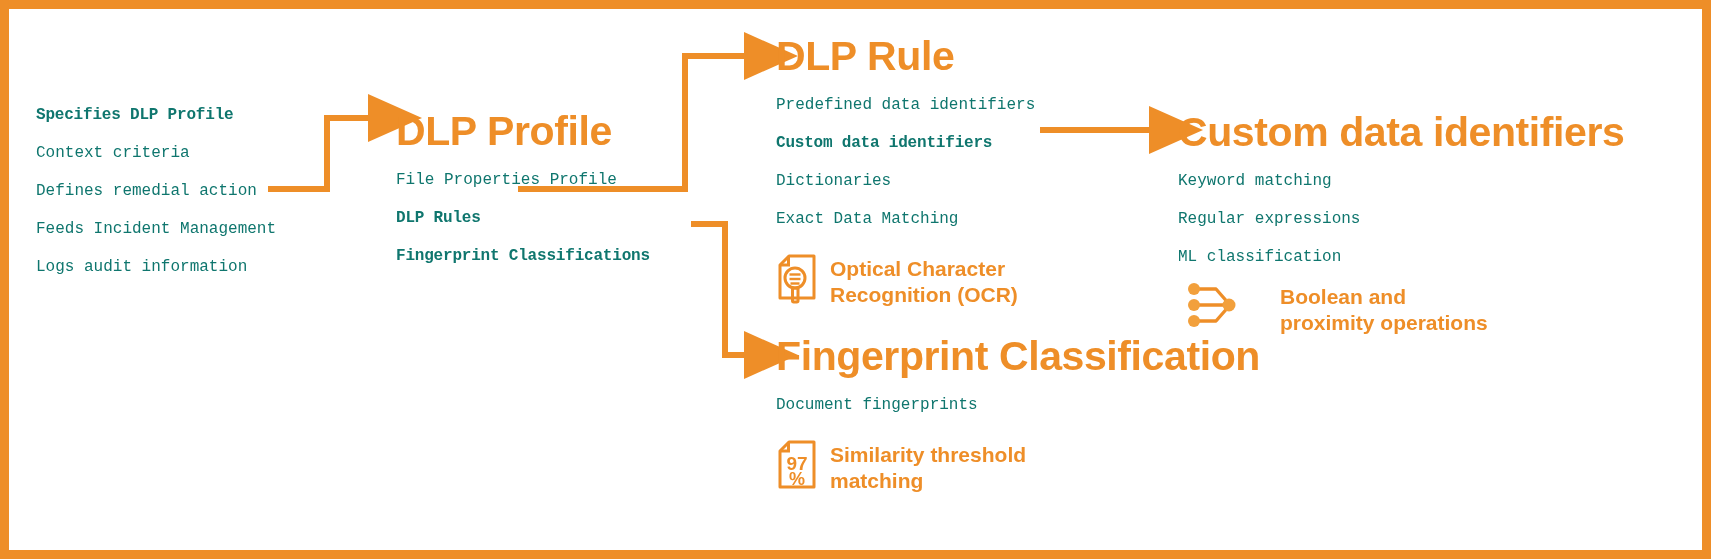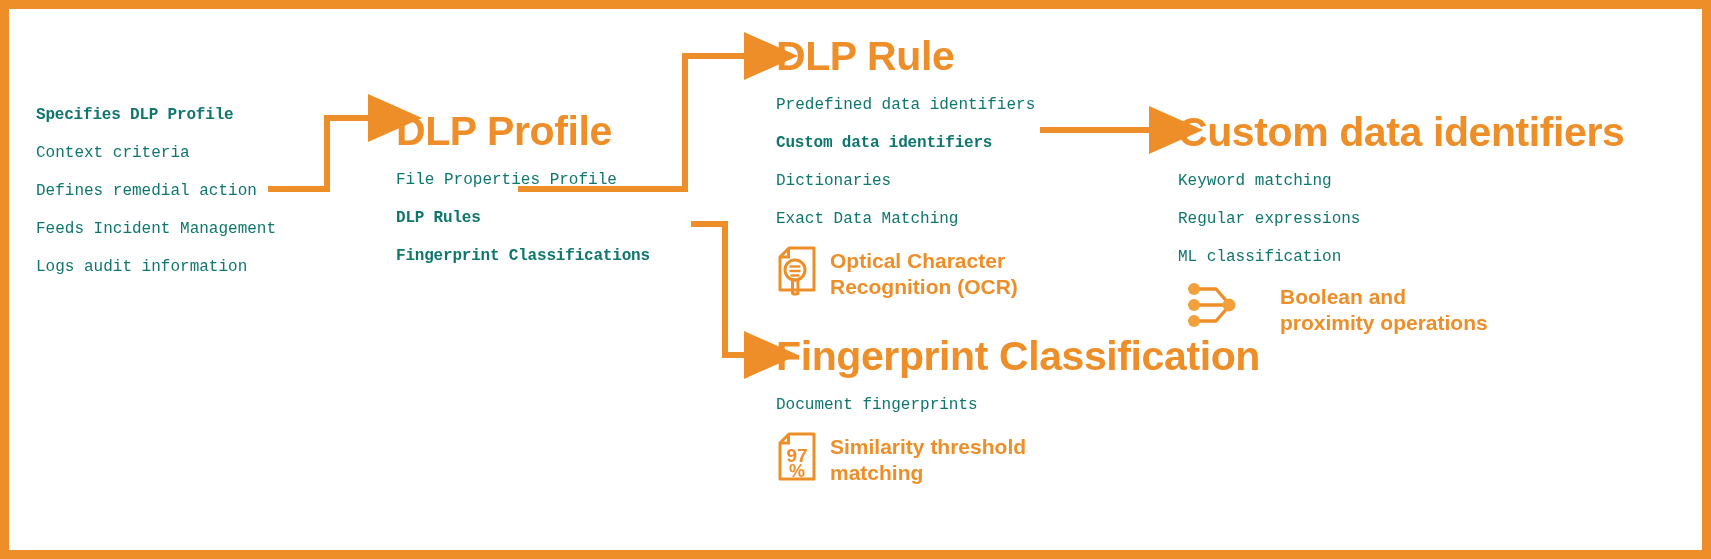--- a/index.html
+++ b/index.html
@@ -62,21 +62,21 @@
     font-family: Liberation Mono, monospace;
   }
   .item.bold {
     font-weight: bold;
     letter-spacing: -0.2px;
   }
   
   .iconrow {
     display: flex;
     align-items: flex-start;
-    margin-top: 8px;
+    margin-top: 16px;
   }
   .iconrow .glyph {
     flex: 0 0 auto;
     margin-right: 12px;
   }
   .iconrow .caption {
     color: #ee8e28;
     font-weight: bold;
     font-size: 21px;
     line-height: 26px;

